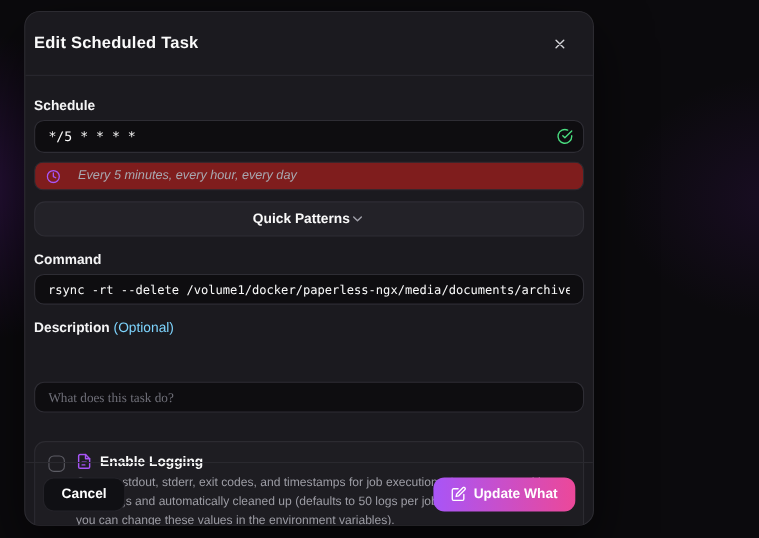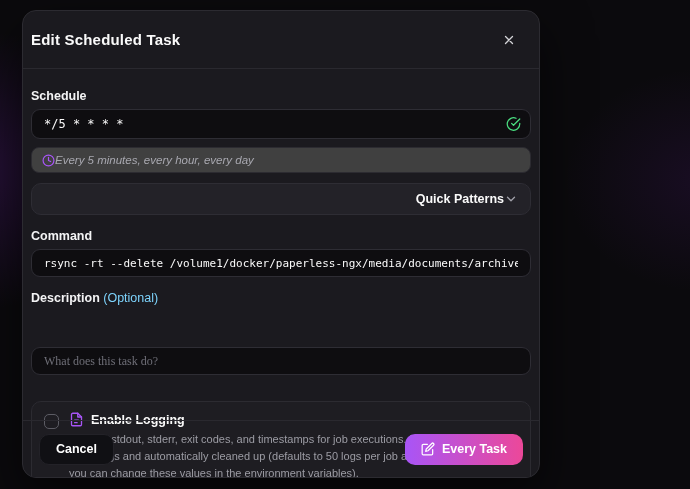--- a/index.html
+++ b/index.html
@@ -41,27 +41,27 @@
     font-family: "DejaVu Sans Mono", monospace; font-size: 12px;
     white-space: nowrap; overflow: hidden; text-overflow: clip;
   }
   .text-input.cmd { font-size: 11px; letter-spacing: 0; }
   .text-input.desc {
     font-family: Liberation Serif, serif; font-size: 12px; height: 28px; margin-top: 36px;
   }
   .text-input.desc::placeholder { color: #6f6f78; }
   .valid-icon { position: absolute; right: 10px; top: 50%; transform: translateY(-50%); display: flex; }
   .hint-box {
-    height: 26px; display: flex; align-items: center; gap: 0;
-    background: #404040; border: 1px solid #2c2b31; border-radius: 8px;
+    height: 26px; display: flex; align-items: center; gap: 16px;
+    background: #7f1d1d; border: 1px solid #2c2b31; border-radius: 8px;
     padding: 0 10px; margin-bottom: 10px;
   }
   .hint-text { font-size: 11.5px; font-style: italic; color: #a8a8b0; }
   .quick-patterns {
-    height: 32px; display: flex; align-items: center; justify-content: flex-end;
+    height: 32px; display: flex; align-items: center; justify-content: center;
     background: #232228; border: 1px solid #2e2d34; border-radius: 10px;
     padding: 0 12px; margin-bottom: 14px; cursor: pointer;
   }
   .quick-patterns-label { font-size: 12.5px; font-weight: 700; }
   .section-gap { margin-bottom: 14px; }
   .logging-box {
     border: 1px solid #2c2b31; background: #1e1d22; border-radius: 10px;
     padding: 10px 12px 10px 12px; display: flex; gap: 10px; margin-top: 26px;
   }
   .checkbox {
@@ -171,17 +171,17 @@
     <button class="btn btn-cancel">
       <span>Cancel</span>
     </button>
     <button class="btn btn-update">
       <span class="icon">
         <svg width="14" height="14" viewBox="0 0 24 24" fill="none" stroke="#ffffff" stroke-width="2.1" stroke-linecap="round" stroke-linejoin="round">
             <path d="M11 4H4a2 2 0 0 0-2 2v14a2 2 0 0 0 2 2h14a2 2 0 0 0 2-2v-7"></path>
             <path d="M18.5 2.5a2.12 2.12 0 0 1 3 3L12 15l-4 1 1-4Z"></path>
           </svg>
       </span>
-      <span>Every Task</span>
+      <span>Update What</span>
     </button>
   </div>
 
 </div>
 
 </body></html>

